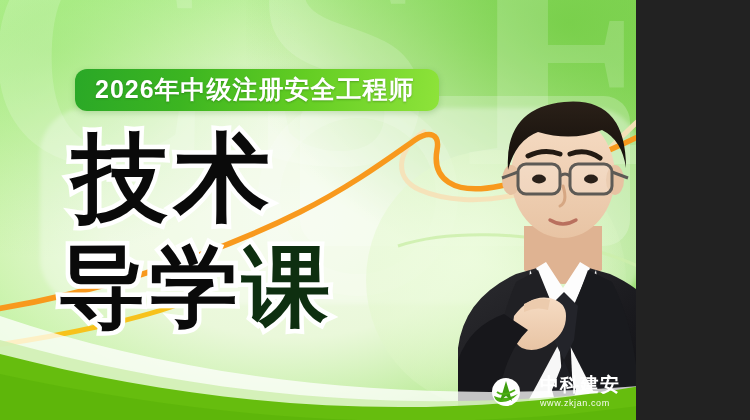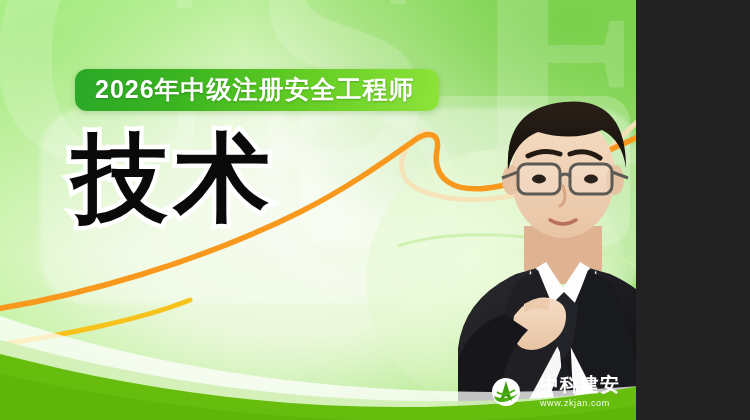--- a/index.html
+++ b/index.html
@@ -205,20 +205,21 @@
       <path d="M165 156 q5 16 -3 20" stroke="#d6a783" stroke-width="3" fill="none" stroke-linecap="round"></path>
       <path d="M152 190 q13 8 26 0" stroke="#b9705e" stroke-width="3.4" fill="none" stroke-linecap="round"></path>
     </g>
   </svg>
 
   <div class="badge">
     <span>2026年中级注册安全工程师</span>
   </div>
 
   <div class="h1">技术</div>
+  <div class="h2"><span>导学</span><span class="dk">课</span></div>
 
   <div class="pill">
     <div class="pill-name">
       <b>郭</b>
       <b>英</b>
       <b>亮</b>
     </div>
     <div class="pill-role">
       <b>讲</b>
       <b>师</b>

